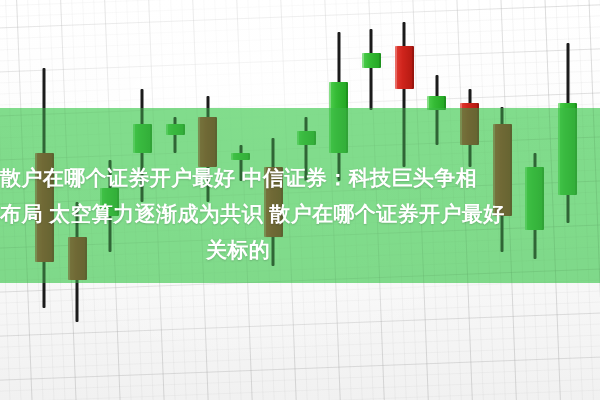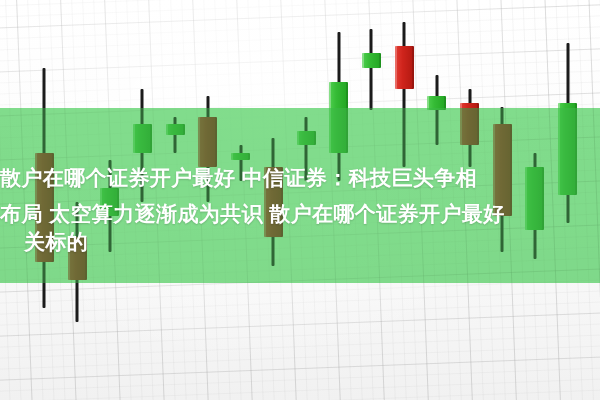--- a/index.html
+++ b/index.html
@@ -67,31 +67,32 @@
   }
   .green-band2{
     position:absolute;left:0;width:600px;
     background:#8fe49a;
     opacity:.42;
   }
 
   
   .headline{
     position:absolute;left:0;width:476px;
+    text-align:center;
     color:#ffffff;
     font-weight:700;
     font-size:21px;
     line-height:36px;
     letter-spacing:.4px;
     white-space:nowrap;
     text-shadow:0 1px 2px rgba(0,0,0,.18);
   }
   .hl1{top:160px;}
   .hl2{top:196px;}
-  .hl3{top:224px;margin-left:24px;}
+  .hl3{top:232px;}
 </style>
 </head>
 <body>
 
 <div id="stage">
 
   <div class="chart-bg"></div>
   <div class="grid-layer fine"></div>
   <div class="grid-layer"></div>
   <div class="vignette"></div>

